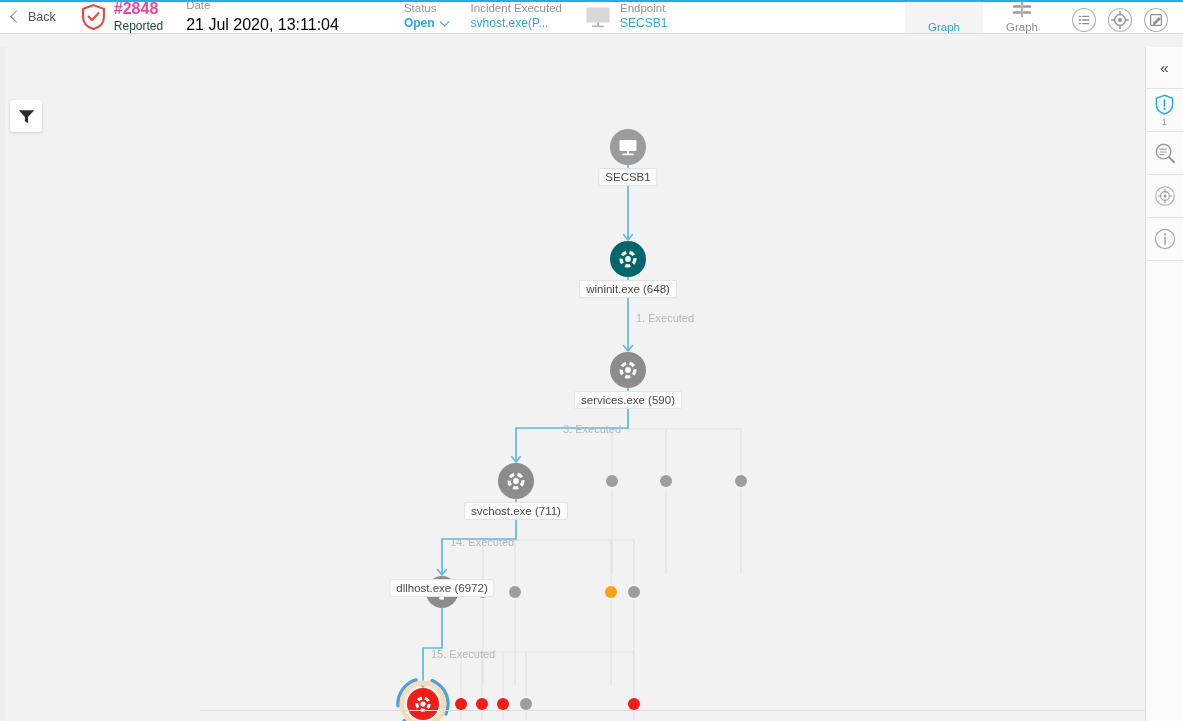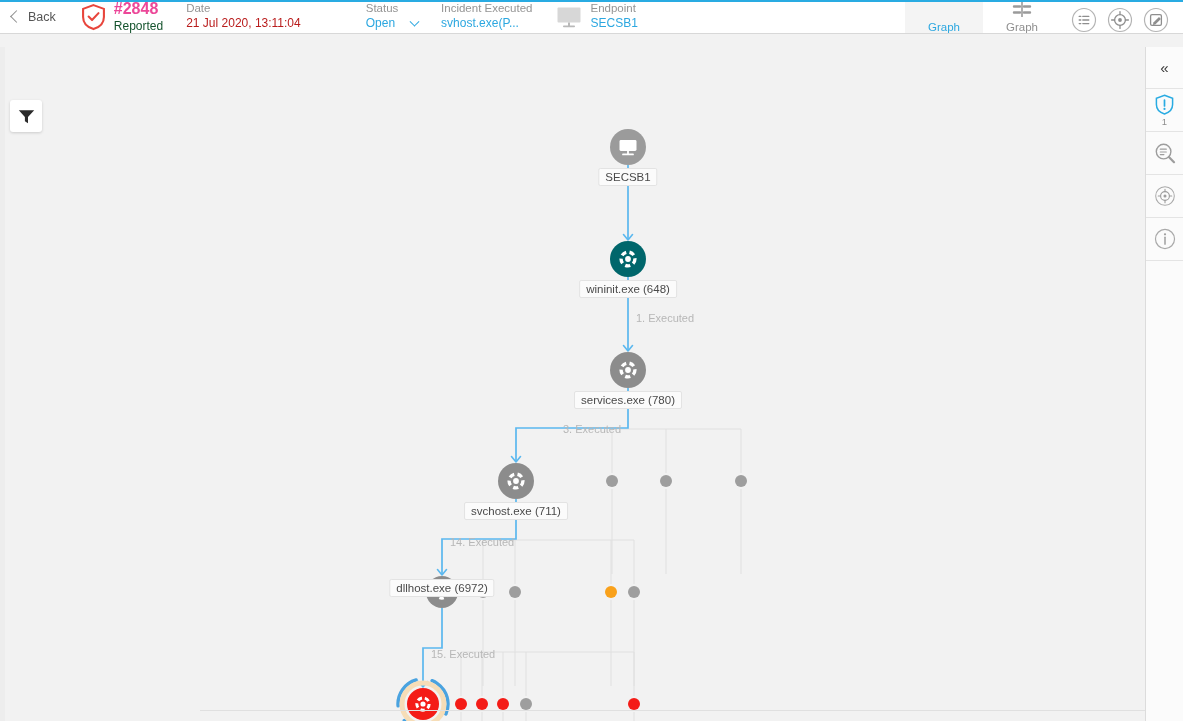--- a/index.html
+++ b/index.html
@@ -26,24 +26,24 @@
   .back-btn { display: flex; align-items: center; gap: 7px; padding: 0 13px 0 12px; cursor: pointer; }
   .back-chev { width: 9px; height: 9px; border-left: 1.4px solid #8d8d8d; border-bottom: 1.4px solid #8d8d8d;
                transform: rotate(45deg); }
   .back-txt { font-size: 12.5px; color: #555; }
 
   .shield-red { width: 25px; height: 28px; flex: 0 0 25px; margin-right: 8px; }
   .two-line { display: flex; flex-direction: column; justify-content: center; line-height: 1.33; }
   .tl-top { font-size: 16px; color: #ec4899; font-weight: bold; }
   .tl-bot { font-size: 12px; color: #14532d; }
   .lbl-grey { font-size: 11.5px; color: #949494; }
-  .val-dark { font-size: 12px; color: #b91c1c; }
+  .val-dark { font-size: 16px; color: #000000; }
   .val-blue { font-size: 12px; color: #2ca7e0; }
 
-  .status-row { display: flex; align-items: center; gap: 16px; cursor: pointer; }
+  .status-row { display: flex; align-items: center; gap: 6px; cursor: pointer; font-weight: bold; }
   .dd-chev { width: 7px; height: 7px; border-right: 1.5px solid #2ca7e0; border-bottom: 1.5px solid #2ca7e0;
              transform: rotate(45deg) translate(-2px,-2px); }
 
   .monitor-ico { width: 26px; height: 22px; margin-right: 9px; flex: 0 0 26px; }
 
   .tb-spacer { flex: 1 1 auto; }
 
   .tabs { display: flex; align-items: stretch; height: 100%; }
   .tab { width: 78px; display: flex; flex-direction: column; align-items: center; justify-content: center;
          gap: 2px; cursor: pointer; height: 100%; }
@@ -295,21 +295,21 @@
         </g>
       </svg>
 
     <div id="labels">
         <div class="edge-lbl" style="left: 636px; top: 265px;">1. Executed</div>
         <div class="edge-lbl" style="left: 524px; top: 376px; margin-left: 39px;">3. Executed</div>
         <div class="edge-lbl" style="left: 450px; top: 489px;">14. Executed</div>
         <div class="edge-lbl" style="left: 431px; top: 601px;">15. Executed</div>
         <div class="node-lbl" style="left: 628px; top: 121px;">SECSB1</div>
         <div class="node-lbl" style="left: 628px; top: 233px;">wininit.exe (648)</div>
-        <div class="node-lbl" style="left: 628px; top: 344px;">services.exe (780)</div>
+        <div class="node-lbl" style="left: 628px; top: 344px;">services.exe (590)</div>
         <div class="node-lbl" style="left: 516px; top: 455px;">svchost.exe (711)</div>
         <div class="node-lbl" style="left: 442px; top: 532px;">dllhost.exe (6972)</div>
       </div>
 
     <div class="phase-rule" style="bottom:10px"></div>
   </div>
 
   <div class="rail">
     <div class="rail-cell rail-collapse">
       <span class="dchev">«</span>

